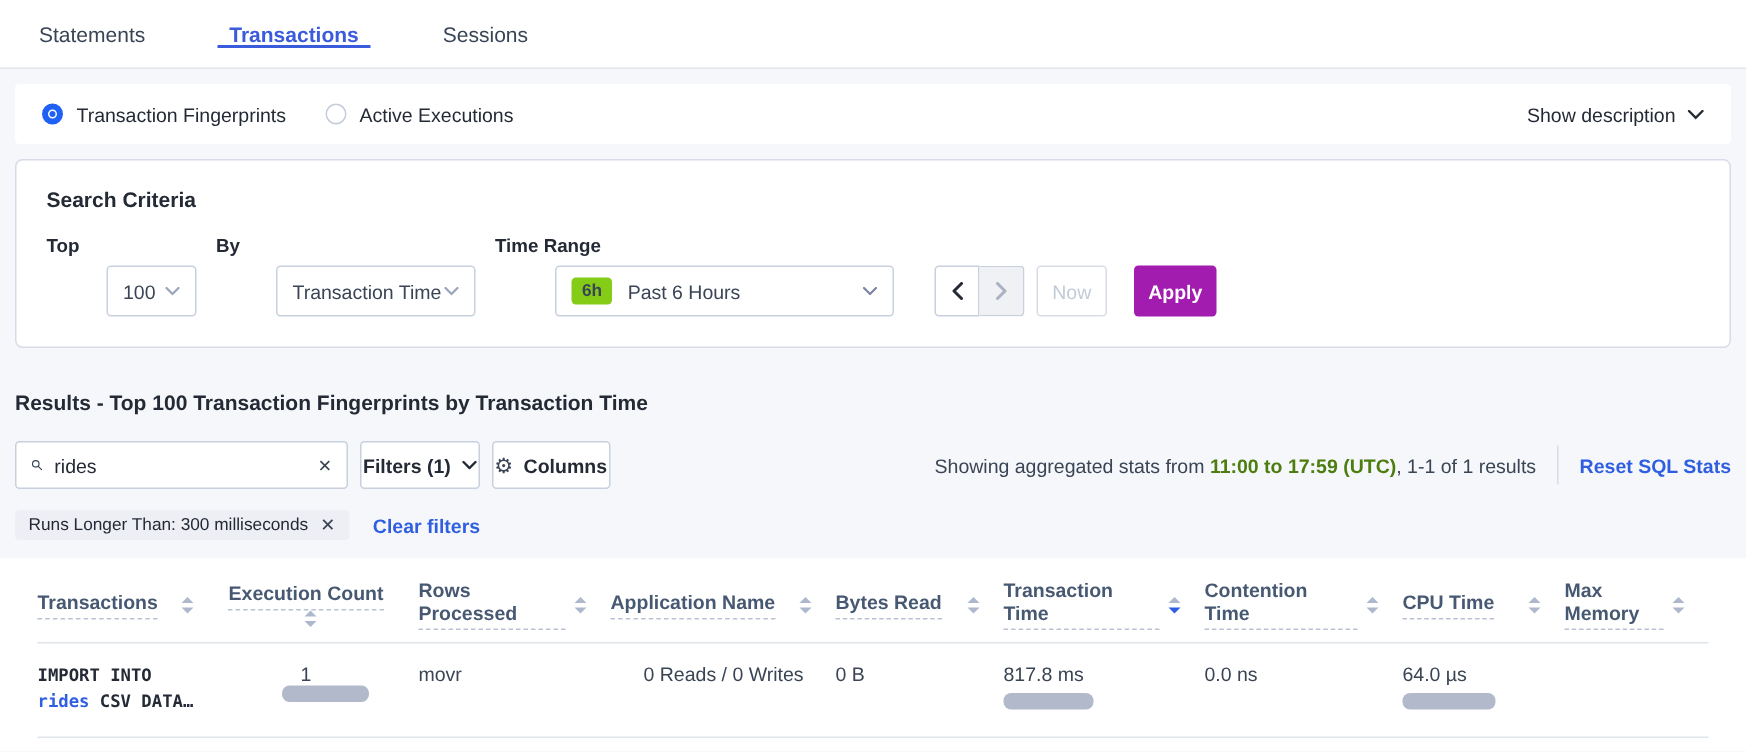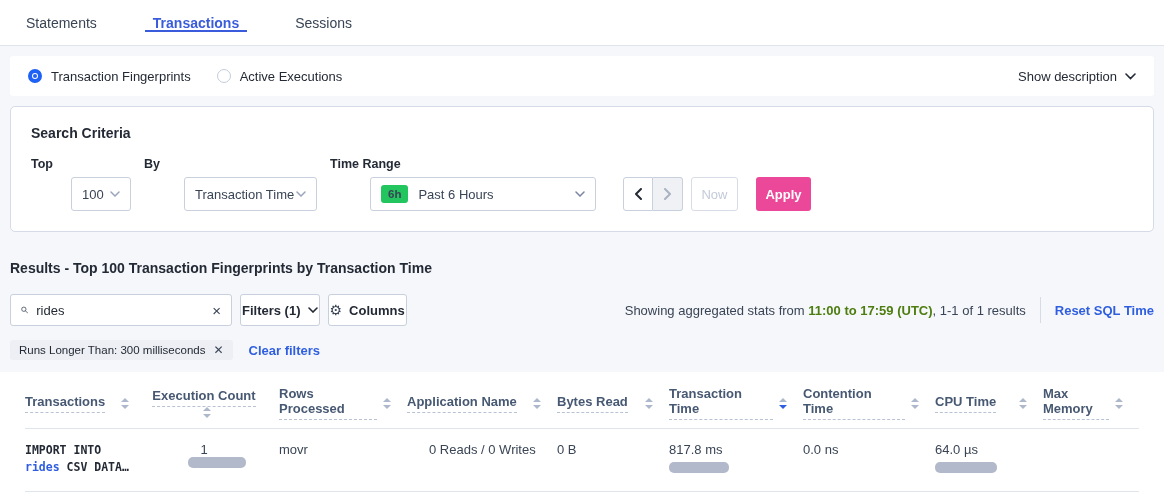--- a/index.html
+++ b/index.html
@@ -26,27 +26,27 @@
   .criteria { margin:10px 10px 0; background:#fff; border:1px solid #D6DBE7; border-radius:5px; padding:18px 20px 20px; }
   .criteria-title { font-size:14px; font-weight:bold; color:#242A35; margin-bottom:16px; }
   .criteria-form { display:flex; align-items:flex-end; }
   .field { display:flex; flex-direction:column; margin-right:13px; }
   .field-label { font-size:12.5px; font-weight:bold; color:#242A35; margin-bottom:6px; }
   .select { height:34px; border:1px solid #C8D0DE; border-radius:3px; background:#fff; display:flex; align-items:center; padding:0 10px; font-size:13px; color:#394455; cursor:pointer;margin-left:40px; }
   .select .chev { margin-left:auto; }
   .sel-top { width:60px; }
   .sel-by { width:133px; }
   .sel-range { width:226px; }
-  .range-badge { background:#22c55e; border-radius:3px; font-size:11.5px; font-weight:bold; color:#394455; padding:3px 7px; margin-right:10px; }
+  .range-badge { background:#84cc16; border-radius:3px; font-size:11.5px; font-weight:bold; color:#394455; padding:3px 7px; margin-right:10px; }
   .arrow-group { display:flex; margin-left:14px; }
   .arrow-btn { width:30px; height:34px; display:flex; align-items:center; justify-content:center; border:1px solid #C8D0DE; background:#fff; cursor:pointer; }
   .arrow-btn.prev { border-radius:3px 0 0 3px; }
   .arrow-btn.next { border-radius:0 3px 3px 0; border-left:none; background:#EFF1F4; cursor:default; }
   .btn-now { margin-left:8px; width:47px; height:34px; border:1px solid #D7DCE6; border-radius:3px; background:#fff; font-size:13px; color:#C3CAD8; display:flex; align-items:center; justify-content:center; }
-  .btn-apply { margin-left:18px; width:55px; height:34px; border:none; border-radius:3px; background:#ec4899; color:#fff; font-size:13px; font-weight:bold; display:flex; align-items:center; justify-content:center; cursor:pointer; }
+  .btn-apply { margin-left:18px; width:55px; height:34px; border:none; border-radius:3px; background:#a21caf; color:#fff; font-size:13px; font-weight:bold; display:flex; align-items:center; justify-content:center; cursor:pointer; }
 
   
   .results-title { margin:28px 10px 0; font-size:14px; font-weight:bold; color:#242A35; }
   .toolbar { margin:18px 10px 0; display:flex; align-items:center; }
   .search-box { width:222px; height:32px; border:1px solid #C8D0DE; border-radius:3px; background:#fff; display:flex; align-items:center; padding:0 10px; }
   .search-box input { border:none; outline:none; flex:1; font-size:13px; color:#242A35; font-family:inherit; margin-left:8px; }
   .clear-x { font-size:15px; color:#394455; cursor:pointer; line-height:1; }
   .tool-btn { height:32px; margin-left:8px; border:1px solid #C8D0DE; border-radius:3px; background:#fff; display:flex; align-items:center; gap:7px; padding:0 1px; font-size:13px; font-weight:bold; color:#242A35; cursor:pointer; }
   .gear { font-size:14px; color:#394455; font-weight:normal; }
   .stats-line { margin-left:auto; display:flex; align-items:center; font-size:13px; color:#394455; }
@@ -173,21 +173,21 @@
           <path d="M1 1l4 4 4-4" stroke="#242A35" stroke-width="1.6" fill="none" stroke-linecap="round"></path>
         </svg>
     </div>
     <div class="tool-btn">
       <span class="gear">⚙</span>
       <span>Columns</span>
     </div>
     <div class="stats-line">
       <span><span>Showing aggregated stats from </span><b>11:00 to 17:59 (UTC)</b><span>, 1-1 of 1 results</span></span>
       <span class="v-div"></span>
-      <span class="link">Reset SQL Time</span>
+      <span class="link">Reset SQL Stats</span>
     </div>
   </div>
 
   <div class="chip-row">
     <div class="chip">
       <span>Runs Longer Than: 300 milliseconds</span>
       <span class="clear-x">✕</span>
     </div>
     <span class="link chip-clear">Clear filters</span>
   </div>

